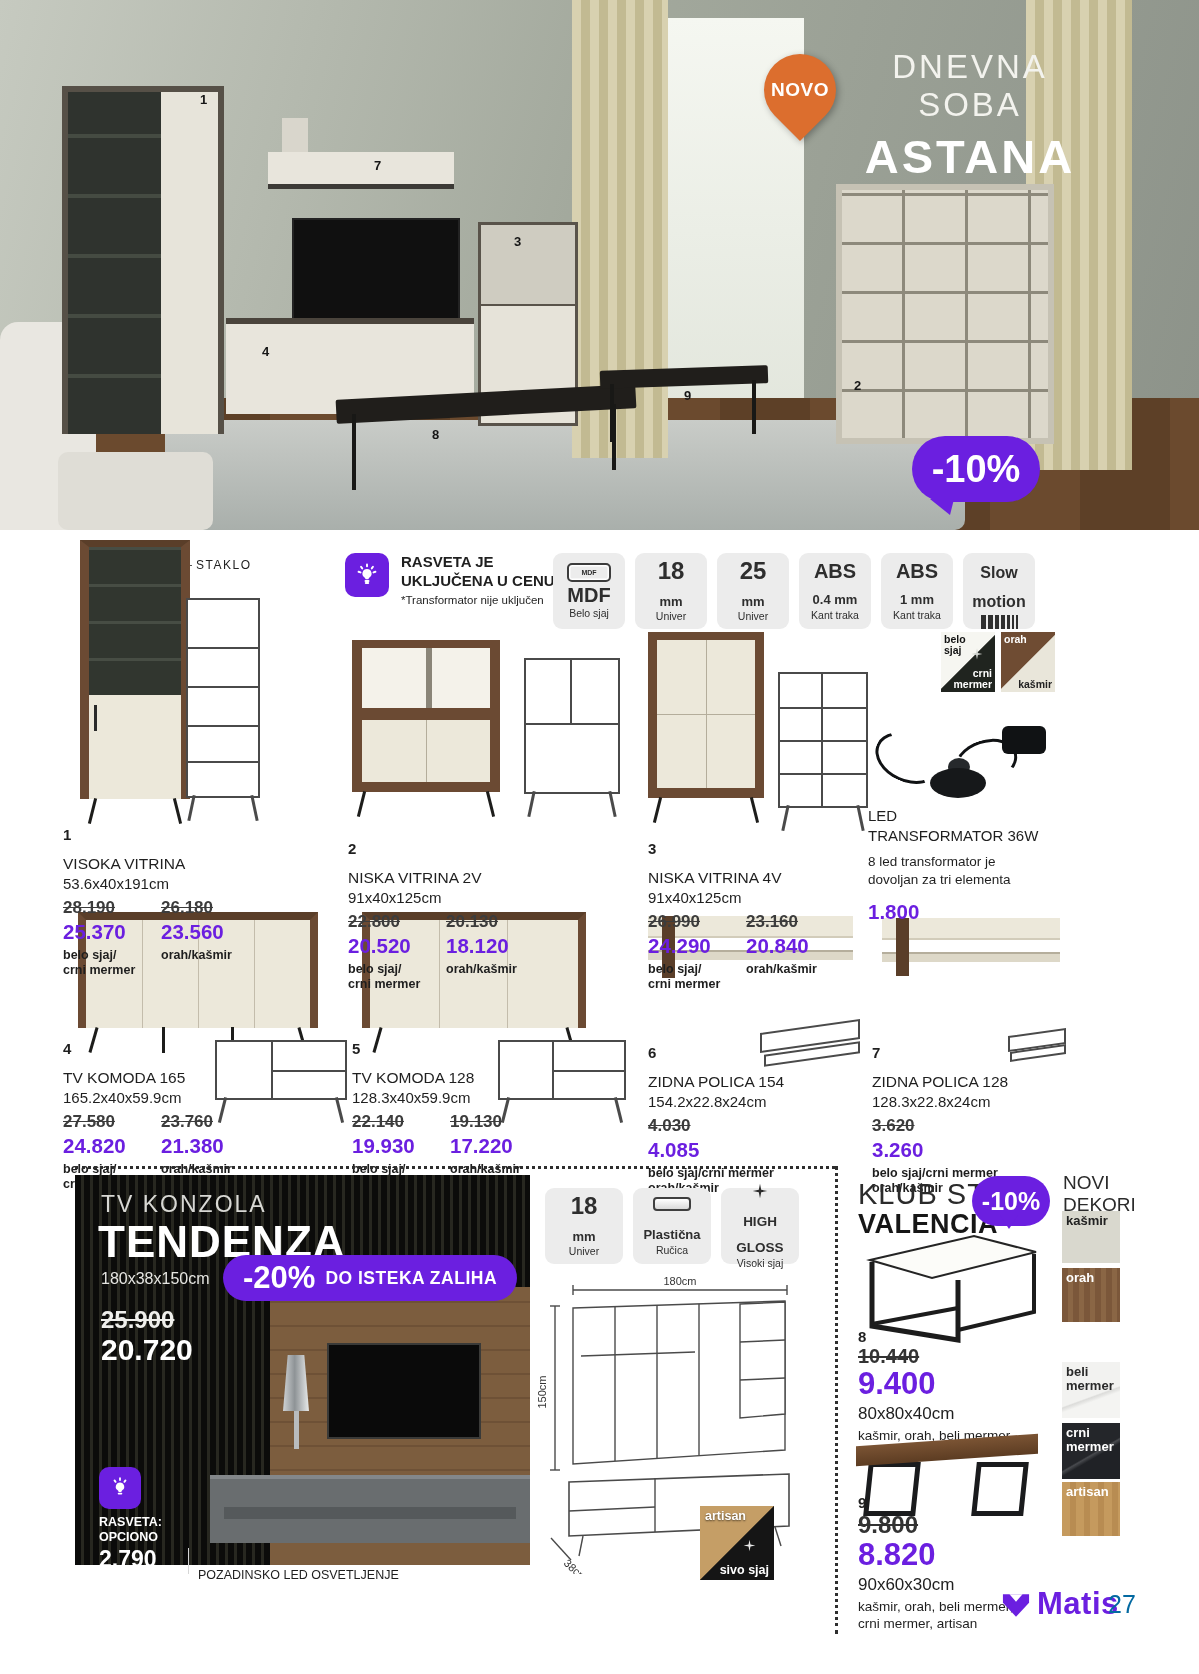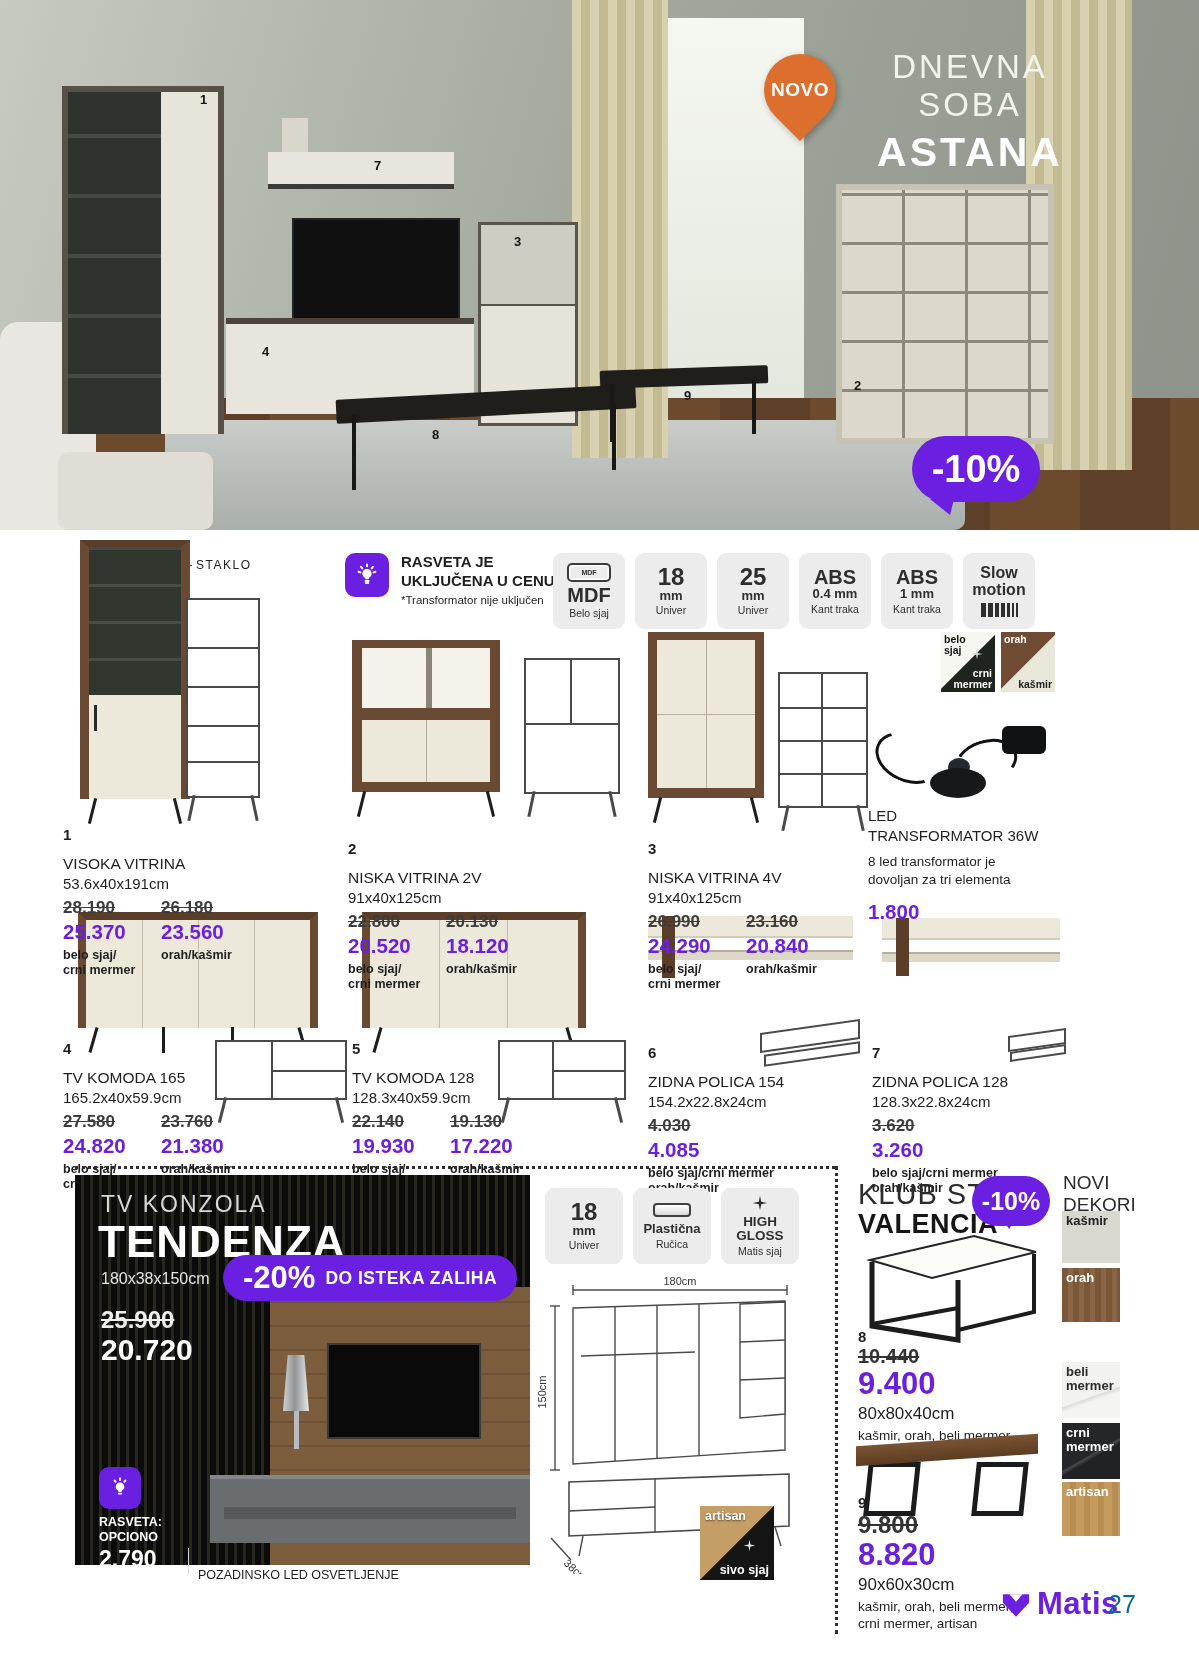--- a/index.html
+++ b/index.html
@@ -31,37 +31,37 @@
                repeating-linear-gradient(90deg,transparent 0 60px,#8d897b 60px 63px),#dcd8cb;}
   .tslab{position:absolute;background:#201e1b;border-radius:2px;}
   .tleg{position:absolute;width:4px;background:#181816;}
   .callout{position:absolute;font-weight:700;font-size:13px;color:#161616;}
   .novo{position:absolute;left:764px;top:54px;width:72px;height:72px;background:#dc6e2e;
     border-radius:50% 50% 50% 0;transform:rotate(-45deg);display:flex;align-items:center;justify-content:center;
     box-shadow:0 3px 7px rgba(0,0,0,.3);}
   .novo span{transform:rotate(45deg);color:#fff;font-weight:800;font-size:19px;letter-spacing:.5px;}
   .hero-title{position:absolute;left:848px;top:48px;width:244px;text-align:center;color:#fff;}
   .ht1{font-size:33px;letter-spacing:3px;color:#f3f3ee;}
-  .ht2{font-size:41px;font-weight:800;letter-spacing:3px;margin-top:5px;}
+  .ht2{font-size:47px;font-weight:800;letter-spacing:3px;margin-top:5px;}
   .hero-disc{position:absolute;left:912px;top:436px;width:128px;height:66px;background:var(--purple);
     border-radius:34px;display:flex;align-items:center;justify-content:center;color:#fff;font-weight:800;font-size:38px;}
   .hero-disc .tail{position:absolute;left:18px;bottom:-13px;width:0;height:0;border-style:solid;
     border-width:16px 4px 0 20px;border-color:var(--purple) transparent transparent transparent;}
 
   
   .info-row{position:absolute;left:345px;top:553px;display:flex;gap:12px;align-items:flex-start;}
   .bulb{width:44px;height:44px;background:var(--purple);border-radius:10px;display:flex;align-items:center;justify-content:center;flex:none;}
   .info-txt{font-size:15px;font-weight:700;line-height:1.25;}
   .info-note{font-size:11.5px;font-weight:400;margin-top:3px;}
   .badges{position:absolute;left:553px;top:553px;display:flex;gap:10px;}
   .badge{width:72px;height:76px;background:#ececec;border-radius:9px;display:flex;flex-direction:column;
     align-items:center;justify-content:center;text-align:center;color:#2e2e2e;}
   .badge .b1{font-size:24px;font-weight:700;line-height:.95;}
   .badge .b1s{font-size:20px;font-weight:800;line-height:1;}
-  .badge .b2{font-size:13px;font-weight:700;line-height:1.05;}
+  .badge .b2{font-size:13px;font-weight:700;line-height:1.05;margin-top:12px;}
   .badge .b3{font-size:10.5px;margin-top:3px;line-height:1;}
   .mdficon{width:40px;height:15px;border:2px solid #3c3c3c;border-radius:5px;display:flex;align-items:center;
     justify-content:center;font-size:7px;font-weight:700;margin-bottom:3px;box-shadow:inset 0 0 0 1.5px #fff;}
   .slowbars{display:flex;gap:2px;align-items:flex-end;margin-top:4px;}
   .slowbars i{display:block;background:#2e2e2e;height:14px;}
   .hsw-wrap{position:absolute;left:941px;top:632px;display:flex;gap:6px;}
   .hsw{width:54px;height:60px;position:relative;font-size:10.5px;font-weight:700;line-height:1.05;}
   .hsw .la{position:absolute;left:3px;top:2px;}
   .hsw .lb{position:absolute;right:3px;bottom:2px;text-align:right;}
   .hsw1{background:linear-gradient(135deg,#f6f6f1 49.6%,#20241f 50.2%);}
@@ -595,21 +595,21 @@
       <div class="b3">Ručica</div>
     </div>
     <div class="badge">
       <span>
         <svg width="16" height="16" viewBox="0 0 20 20">
             <path d="M10 1 11.5 8.5 19 10 11.5 11.5 10 19 8.5 11.5 1 10 8.5 8.5Z" fill="#2b2b2b"></path>
           </svg>
       </span>
       <div class="b2" style="font-size:13.5px;">HIGH</div>
       <div class="b2" style="font-size:13.5px;">GLOSS</div>
-      <div class="b3">Matis sjaj</div>
+      <div class="b3">Visoki sjaj</div>
     </div>
   </div>
 
   <div class="draw">
     <svg width="300" height="300" viewBox="0 0 300 300" fill="none" stroke="#4a4a4a" stroke-width="1.4">
       <line x1="38" y1="16" x2="252" y2="16"></line>
         <line x1="38" y1="11" x2="38" y2="21"></line>
         <line x1="252" y1="11" x2="252" y2="21"></line>
       <text x="145" y="11" text-anchor="middle" font-size="11" fill="#333" stroke="none">180cm</text>
       <line x1="20" y1="32" x2="20" y2="196"></line>

